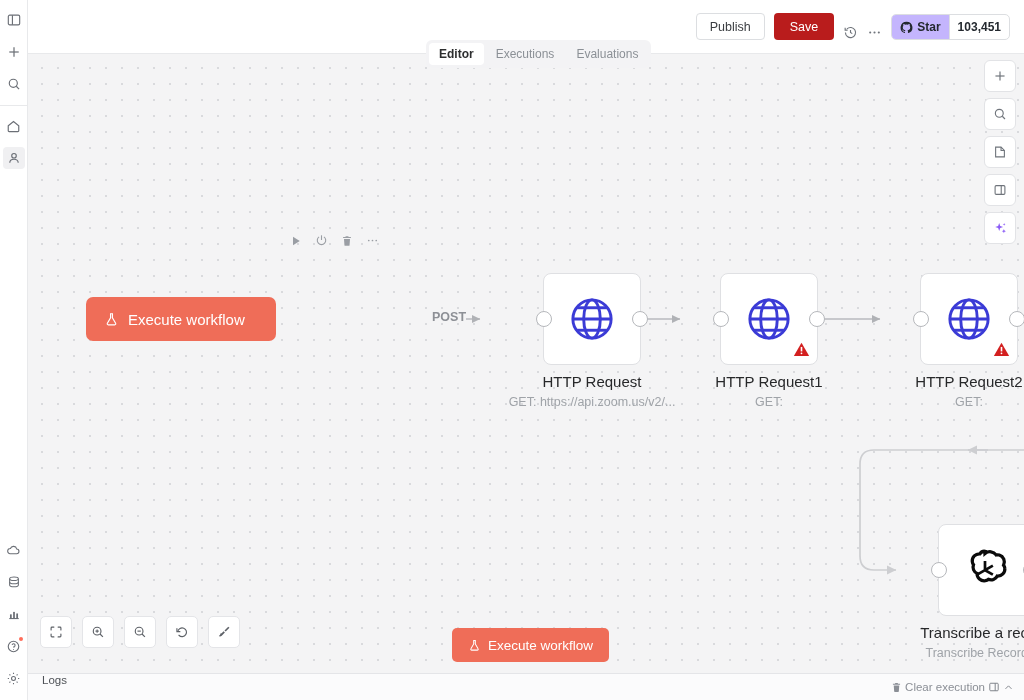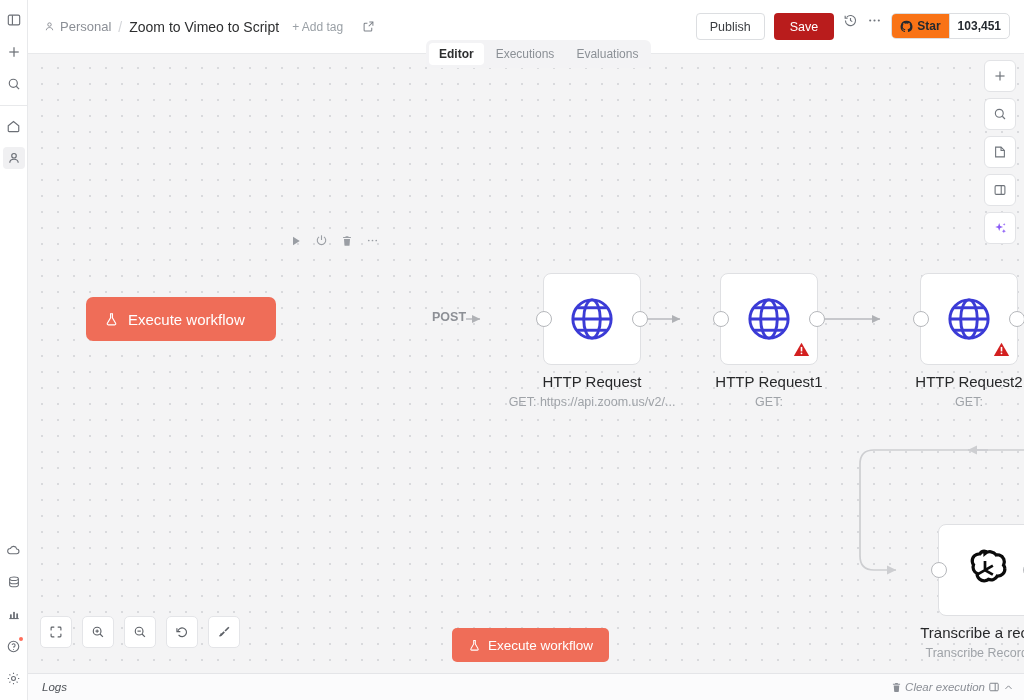--- a/index.html
+++ b/index.html
@@ -44,39 +44,39 @@
   .crumbs { display: flex; align-items: center; gap: 7px; }
   .crumb-personal {
     display: flex; align-items: center; gap: 5px;
     font-size: 13px; color: #8b8f96; cursor: pointer;
   }
   .crumb-sep { color: #d3d5d9; font-size: 14px; }
   .crumb-title { font-size: 14px; color: #2d2e2f; font-weight: 400; cursor: pointer; }
   .add-tag { font-size: 12px; color: #9aa0a6; margin-left: 6px; cursor: pointer; }
   .share-ic { margin-left: 12px; color: #7d8289; cursor: pointer; display:flex; }
 
-  .hdr-right { margin-left: auto; display: flex; align-items: flex-start; gap: 9px; }
+  .hdr-right { margin-left: auto; display: flex; align-items: flex-end; gap: 9px; }
   .btn-publish {
     height: 27px; padding: 0 13px; border: 1px solid #dcdee1; border-radius: 4px;
     background: #fff; color: #3b3e42; font-size: 12.5px; cursor: pointer;
     display: flex; align-items: center;
   }
   .btn-save {
     height: 27px; padding: 0 16px; border: none; border-radius: 4px;
     background: #b91c1c; color: #fff; font-size: 12.5px; cursor: pointer;
     display: flex; align-items: center;
   }
   .hdr-ic { color: #6f747b; cursor: pointer; display: flex; align-items: center; }
   .star-widget {
     display: flex; align-items: center; height: 26px;
     border: 1px solid #dcdee1; border-radius: 5px; overflow: hidden; cursor: pointer;
   }
   .star-left {
     display: flex; align-items: center; gap: 4px; padding: 0 8px;
-    height: 100%; background: #f97316; font-size: 12px; color: #24292f; font-weight: 600;
+    height: 100%; background: #c4b5fd; font-size: 12px; color: #24292f; font-weight: 600;
     border-right: 1px solid #dcdee1;
   }
   .star-count { padding: 0 8px; font-size: 12px; color: #24292f; font-weight: 600; background:#fff; }
 
   
   .tabs {
     position: absolute; left: 398px; top: 40px;
     display: flex; align-items: center; gap: 2px;
     background: #f3f3f5; border-radius: 6px; padding: 3px;
     z-index: 35;
@@ -159,22 +159,22 @@
   }
   .cb-btn {
     width: 32px; height: 32px; background: #fff; border: 1px solid #e4e5e8;
     border-radius: 5px; display: flex; align-items: center; justify-content: center;
     color: #5d6167; cursor: pointer;
   }
 
   
   .logs-bar {
     height: 27px; background: #fbfbfc; border-top: 1px solid #e4e5e8;
-    display: flex; align-items: center; padding: 0 10px 0 14px;
-    flex: 0 0 27px; position: relative; z-index: 25; font-style: italic;
+    display: flex; padding: 0 10px 0 14px;
+    flex: 0 0 27px; position: relative; z-index: 25;
   }
   .logs-label { font-size: 11.5px; color: #4e5257; cursor: pointer; }
   .logs-right { margin-left: auto; display: flex; align-items: center; gap: 3px; }
   .logs-clear {
     display: flex; align-items: center; gap: 3px; font-size: 11.5px; color: #8b8f96; cursor: pointer;
   }
   .logs-ic { color: #7d8289; display: flex; cursor: pointer; }
 </style>
 </head>
 <body>
@@ -253,39 +253,20 @@
           <circle cx="8" cy="8" r="2.1"></circle>
           <path d="M8 1.9v1.3M8 12.8v1.3M1.9 8h1.3M12.8 8h1.3M3.7 3.7l.95.95M11.35 11.35l.95.95M12.3 3.7l-.95.95M4.65 11.35l-.95.95"></path>
         </svg>
       </div>
     </div>
   </div>
 
   <div class="right">
 
     <div class="header">
-      <div class="crumbs">
-        <div class="crumb-personal">
-          <svg width="11" height="11" viewBox="0 0 16 16" fill="none" stroke="currentColor" stroke-width="1.4">
-            <circle cx="8" cy="5.2" r="2.5"></circle>
-              <path d="M3.4 13.4c0-2.4 2.1-3.9 4.6-3.9s4.6 1.5 4.6 3.9"></path>
-          </svg>
-          <span>Personal</span>
-        </div>
-        <span class="crumb-sep">/</span>
-        <span class="crumb-title">Zoom to Vimeo to Script</span>
-        <span class="add-tag">+ Add tag</span>
-        <span class="share-ic">
-          <svg width="13" height="13" viewBox="0 0 16 16" fill="none" stroke="currentColor" stroke-width="1.25">
-            <path d="M9 2.6h4.4V7"></path>
-              <path d="M13.4 2.6 8.3 7.7"></path>
-            <path d="M12 9.4v3.1a1 1 0 0 1-1 1H3.6a1 1 0 0 1-1-1V5.1a1 1 0 0 1 1-1h3.1"></path>
-          </svg>
-        </span>
-      </div>
 
       <div class="hdr-right">
         <button class="btn-publish">Publish</button>
         <button class="btn-save">Save</button>
         <span class="hdr-ic">
           <svg width="15" height="15" viewBox="0 0 16 16" fill="none" stroke="currentColor" stroke-width="1.2">
             <path d="M2.6 8a5.4 5.4 0 1 0 1.6-3.8"></path>
               <path d="M2.3 2.9v2.6h2.6"></path>
               <path d="M8 5.2V8l1.9 1.2"></path>
           </svg>

